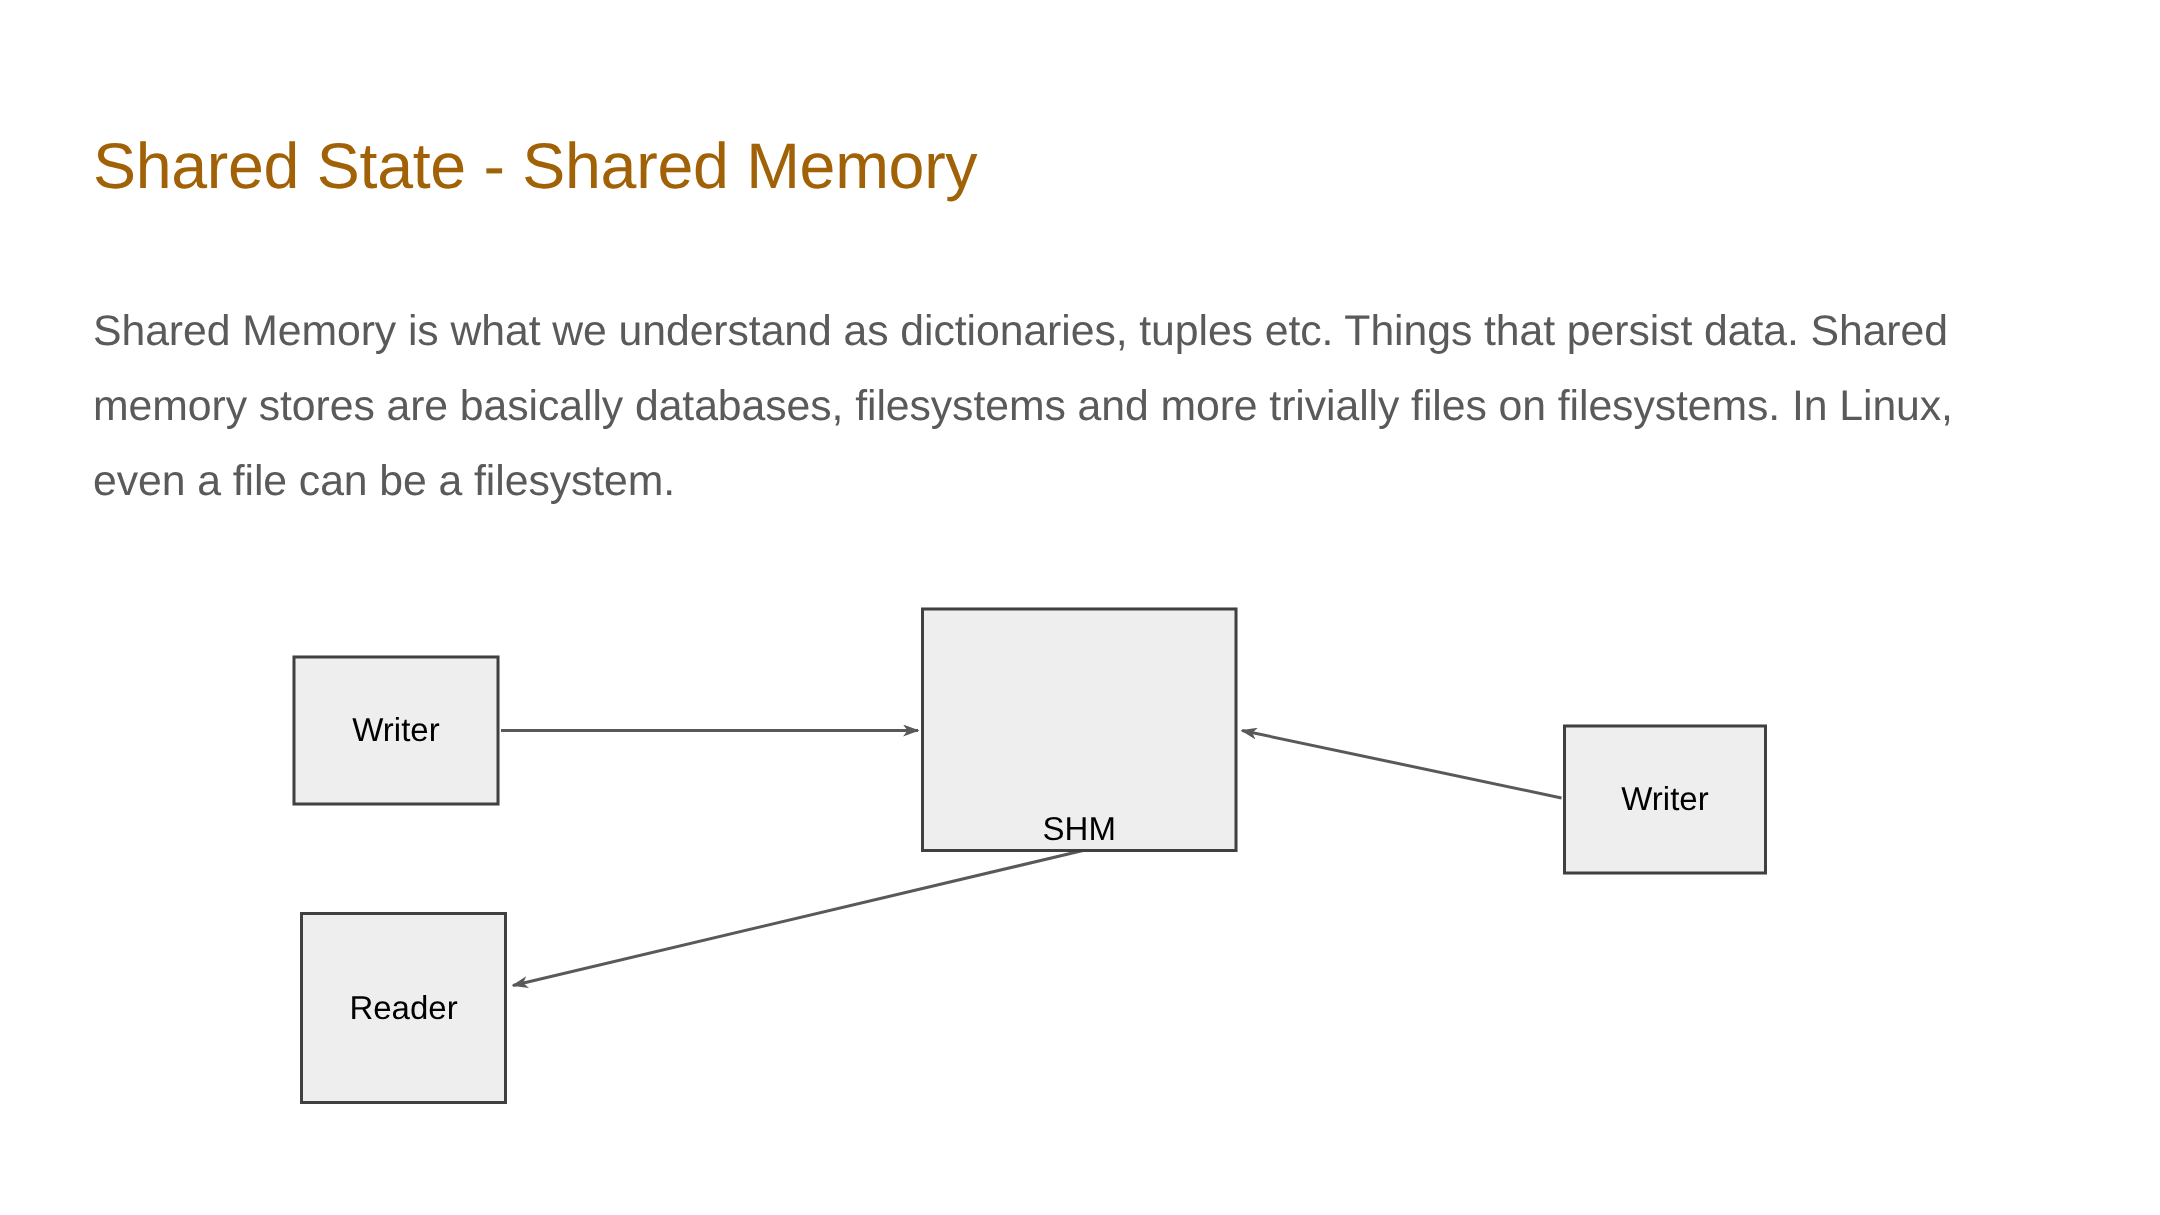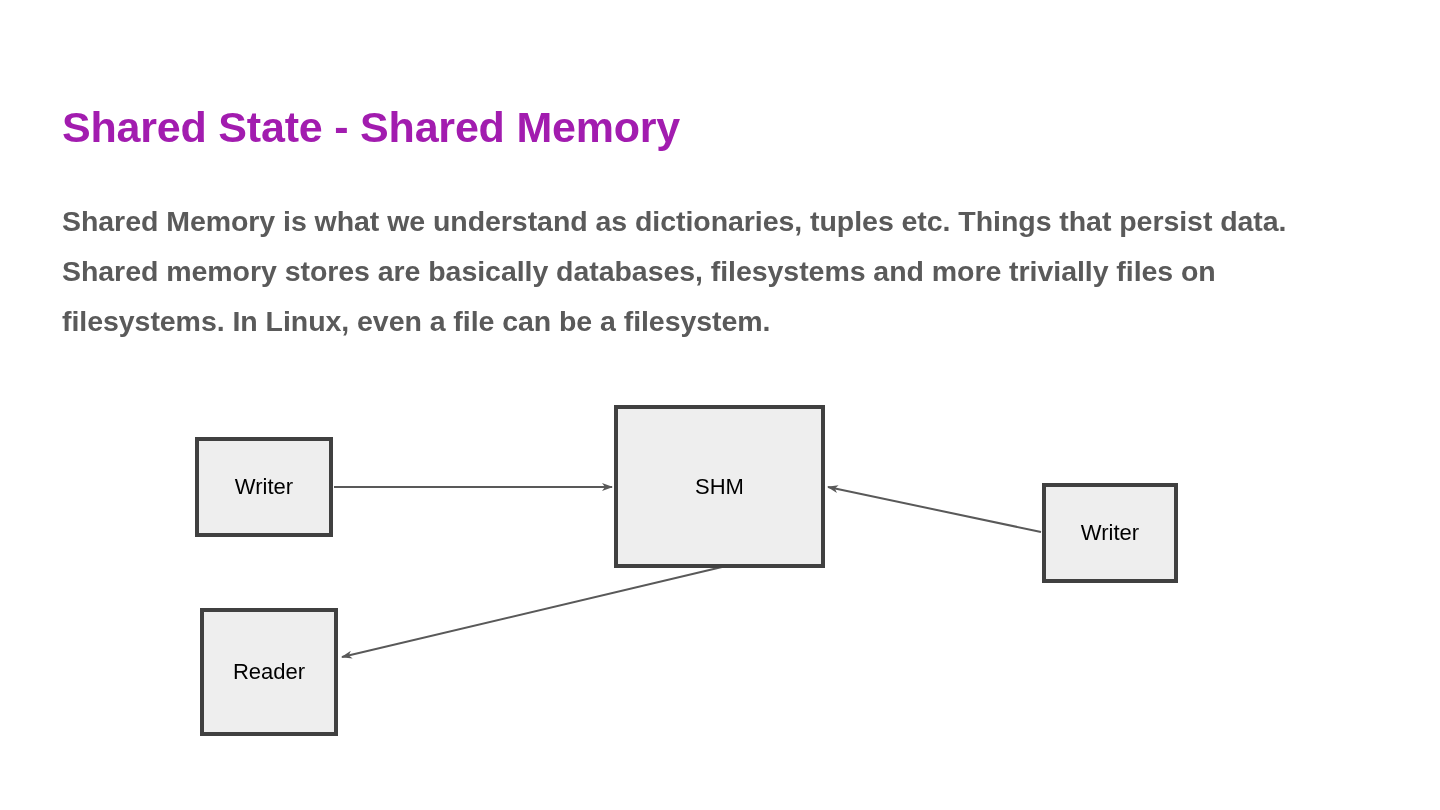--- a/index.html
+++ b/index.html
@@ -14,66 +14,66 @@
   #slide {
     position: relative;
     width: 1440px;
     height: 810px;
     background: #ffffff;
     overflow: hidden;
   }
   #slide-title {
     position: absolute;
     left: 62px;
-    top: 100px;
+    top: 84px;
     width: 1300px;
     font-size: 43px;
     line-height: 54px;
-    font-weight: 700;
-    color: #a21caf;
+    font-weight: 400;
+    color: #a16207;
     letter-spacing: -0.2px;
     white-space: nowrap;
   }
   #slide-body {
     position: absolute;
     left: 62px;
     top: 196px;
     width: 1250px;
     font-size: 28.5px;
     line-height: 50px;
-    font-weight: 700;
+    font-weight: 400;
     color: #5a5a5a;
     letter-spacing: -0.05px;
   }
   #diagram {
     position: absolute;
     left: 0;
     top: 0;
     width: 1440px;
     height: 810px;
   }
   .node-box {
     position: absolute;
     background: #eeeeee;
-    border: 4px solid #404040;
+    border: 2px solid #404040;
     box-sizing: border-box;
     display: flex;
     align-items: center;
     justify-content: center;
   }
   .node-label {
     font-family: "Liberation Sans", sans-serif;
     font-size: 22px;
     line-height: 26px;
     color: #000000;
     text-align: center;
     user-select: none;
   }
   #node-writer-left { left: 195px;  top: 437px; width: 138px; height: 100px; }
-  #node-shm         { left: 614px;  top: 405px; width: 211px; height: 163px; }
+  #node-shm         { left: 614px;  top: 405px; width: 211px; height: 163px; align-items: flex-end; }
   #node-writer-right{ left: 1042px; top: 483px; width: 136px; height: 100px; }
   #node-reader      { left: 200px;  top: 608px; width: 138px; height: 128px; }
   #edges {
     position: absolute;
     left: 0;
     top: 0;
     width: 1440px;
     height: 810px;
     pointer-events: none;
   }

